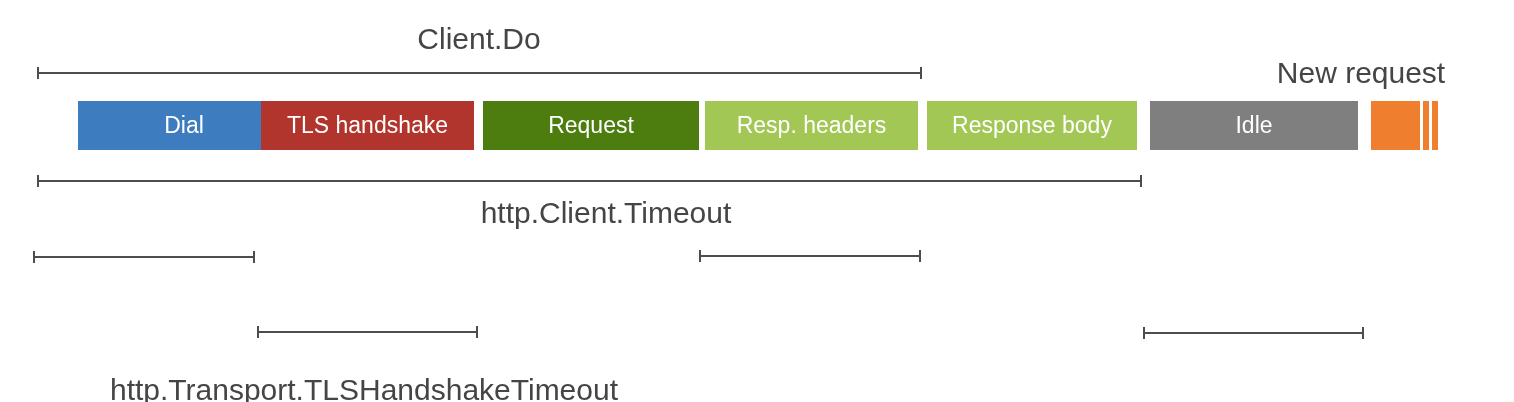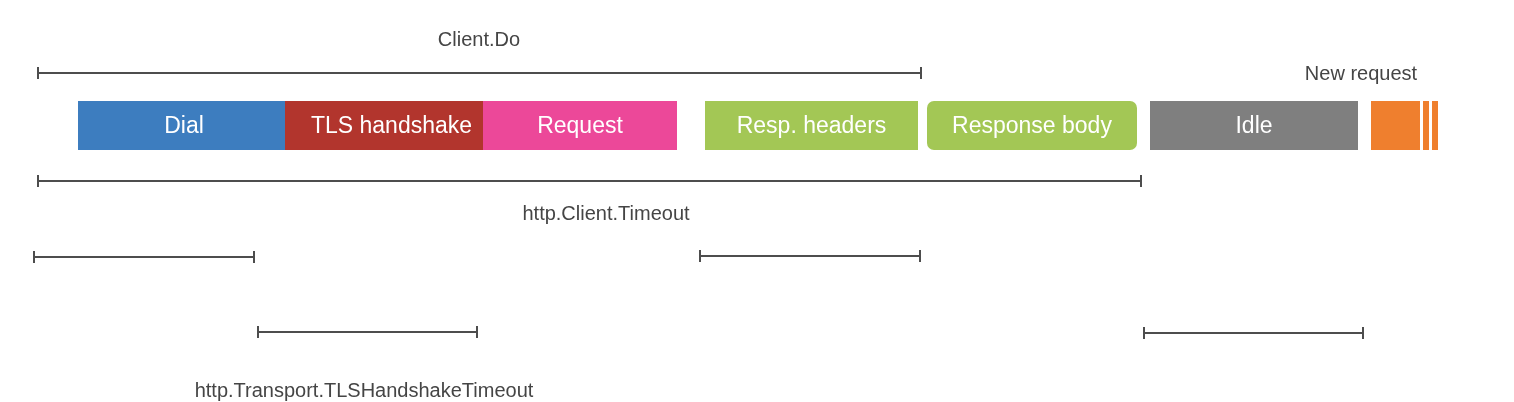--- a/index.html
+++ b/index.html
@@ -37,21 +37,21 @@
     height: 12px;
     background: #4d4d4d;
   }
   .bracket::before { left: 0; }
   .bracket::after { right: 0; }
   
   .lbl {
     position: absolute;
     transform: translateX(-50%);
     color: #454545;
-    font-size: 20px;
+    font-size: 30px;
     line-height: 30px;
     white-space: nowrap;
   }
   .lbl-client-do       { left: 479px;  top: 24px;  }
   .lbl-new-request     { left: 1361px; top: 58px;  }
   .lbl-client-timeout  { left: 606px;  top: 198px; }
   .lbl-net-dialer      { left: 145px;  top: 276px; }
   .lbl-resp-header     { left: 810px;  top: 276px; }
   .lbl-tls-handshake   { left: 364px;  top: 351px; margin-top: 24px; }
   .lbl-idle-conn       { left: 1254px; top: 351px; }
@@ -65,24 +65,24 @@
   <div class="lbl lbl-new-request">New request</div>
 
   <div class="bracket" style="left: 37px; width: 885px; top: 72px;"></div>
   <div class="bracket" style="left: 37px; width: 1105px; top: 180px;"></div>
   <div class="bracket" style="left: 33px; width: 222px; top: 256px;"></div>
   <div class="bracket" style="left: 699px; width: 222px; top: 255px;"></div>
   <div class="bracket" style="left: 257px; width: 221px; top: 331px;"></div>
   <div class="bracket" style="left: 1143px; width: 221px; top: 332px;"></div>
 
   <div class="seg" style="left: 38px; width: 212px; background: rgb(61, 125, 191); margin-left: 40px;">Dial</div>
-  <div class="seg" style="left: 261px; width: 213px; background: rgb(178, 53, 45); margin-left: 24px;">TLS handshake</div>
-  <div class="seg" style="left: 483px; width: 194px; background: #ec4899;">Request</div>
+  <div class="seg" style="left: 261px; width: 213px; background: rgb(178, 53, 45);">TLS handshake</div>
+  <div class="seg" style="left: 483px; width: 216px; background: #4d7c0f;">Request</div>
   <div class="seg" style="left: 705px; width: 213px; background: rgb(163, 199, 85);">Resp. headers</div>
-  <div class="seg" style="left: 927px; width: 210px; background: rgb(163, 199, 85); border-radius: 7px;">Response body</div>
+  <div class="seg" style="left: 927px; width: 210px; background: rgb(163, 199, 85);">Response body</div>
   <div class="seg" style="left: 1150px; width: 208px; background: rgb(127, 127, 127);">Idle</div>
   <div class="seg" style="left: 1371px; width: 49px; background: rgb(239, 127, 46);"></div>
   <div class="seg" style="left: 1423px; width: 6px; background: rgb(239, 127, 46);"></div>
   <div class="seg" style="left: 1432px; width: 6px; background: rgb(239, 127, 46);"></div>
 
   <div class="lbl lbl-client-timeout">http.Client.Timeout</div>
   <div class="lbl lbl-tls-handshake">http.Transport.TLSHandshakeTimeout</div>
 
 </div>
 

